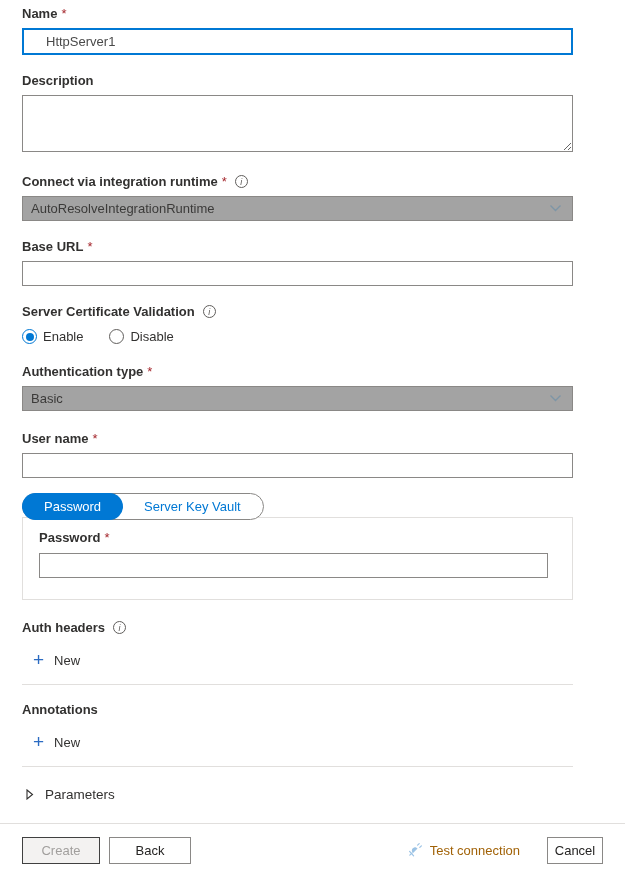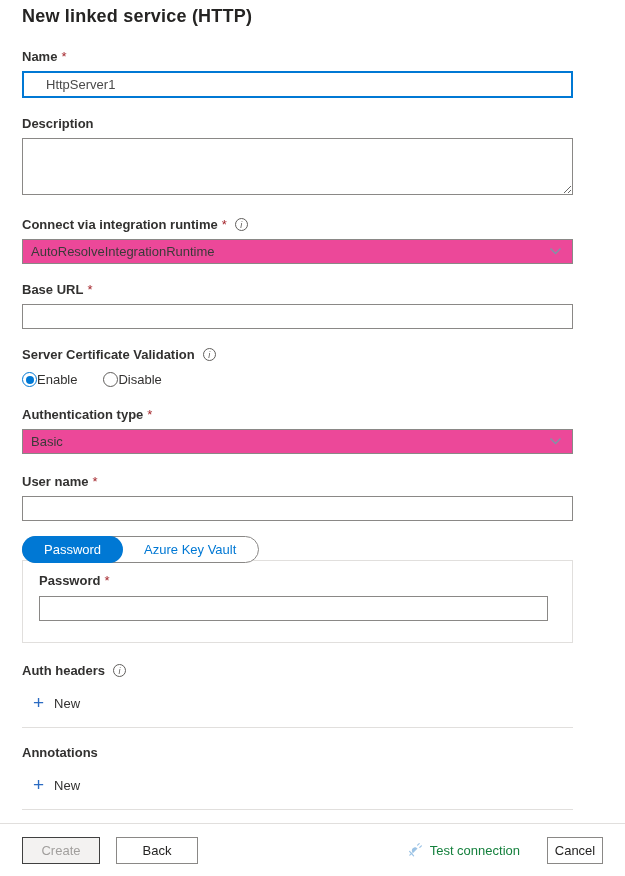--- a/index.html
+++ b/index.html
@@ -84,25 +84,25 @@
     width: 100%;
     height: 25px;
     border: 1px solid #8a8886;
     display: flex;
     align-items: center;
     justify-content: space-between;
     padding: 0 10px 0 8px;
     font-size: 13px;
     color: #3b3a39;
     cursor: pointer;
-    background: #ec4899;
+    background: #a3a3a3;
   }
 
   .radio-row { display: flex; align-items: center; gap: 26px; margin-top: 10px; }
-  .radio-option { display: flex; align-items: center; font-size: 13px; color: #323130; cursor: pointer; }
+  .radio-option { display: flex; align-items: center; gap: 6px; font-size: 13px; color: #323130; cursor: pointer; }
   .radio-circle {
     width: 15px; height: 15px;
     border: 1px solid #605e5c;
     border-radius: 50%;
     display: inline-flex;
     align-items: center;
     justify-content: center;
     background: #fff;
     flex: 0 0 auto;
   }
@@ -204,45 +204,44 @@
     border: 1px solid #8a8886;
     color: #252423;
   }
   .btn-create {
     width: 78px;
     background: #f3f2f1;
     border: 1px solid #404040;
     color: #a19f9d;
     cursor: default;
   }
-  .btn-back { width: 82px; margin-left: 16px; }
+  .btn-back { width: 82px; margin-left: 9px; }
   .btn-cancel { width: 56px; }
   .footer-right {
     margin-left: auto;
     display: flex;
     align-items: center;
     gap: 27px;
   }
   .test-connection {
     display: inline-flex;
     align-items: center;
     gap: 7px;
     font-size: 13px;
-    color: #15803d;
+    color: #a16207;
     cursor: default;
   }
   .chev-svg { display: inline-flex; }
 </style>
 </head>
 <body>
 
 <div class="panel-root">
   <div class="content">
 
-    <div class="page-title">New linked service (HTTP)</div>
 
     <div class="field">
       <div class="field-label">
         <span>Name</span>
           <span class="req">*</span>
       </div>
       <input class="text-input focused" type="text" value="HttpServer1" style="">
     </div>
 
     <div class="field">
@@ -315,21 +314,21 @@
       </div>
       <input class="text-input" type="text" style="">
     </div>
 
     <div>
       <div class="tab-group">
         <div class="tab active">
           <span>Password</span>
         </div>
         <div class="tab">
-          <span>Azure Key Vault</span>
+          <span>Server Key Vault</span>
         </div>
       </div>
       <div class="secret-panel">
         <div class="field-label">
           <span>Password</span>
             <span class="req">*</span>
         </div>
         <input class="text-input" type="password" style="">
       </div>
     </div>

